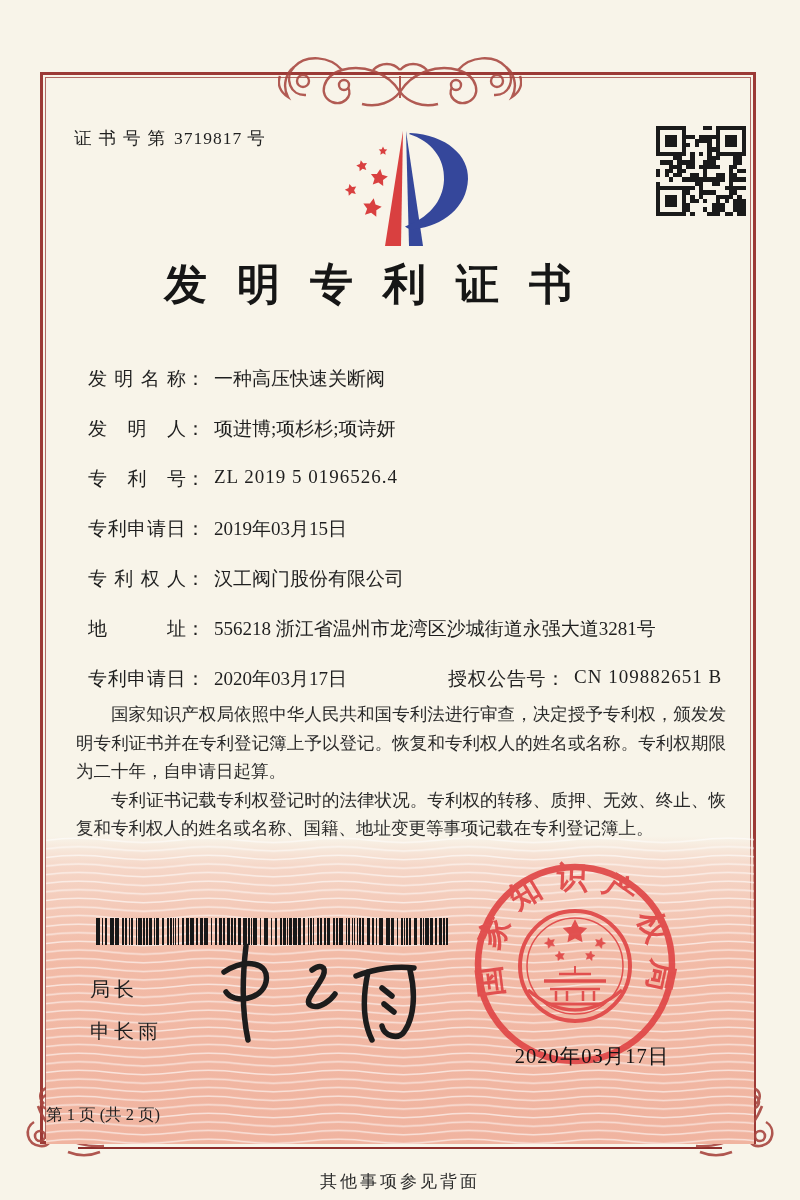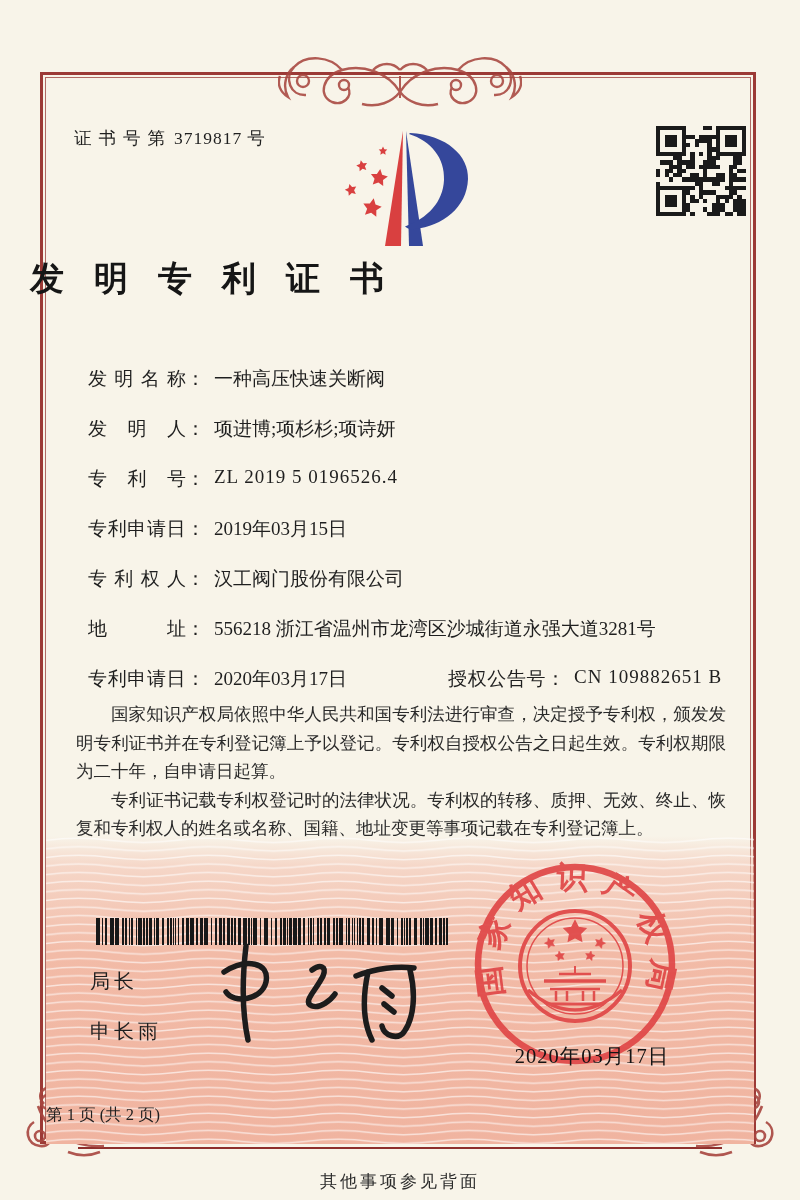--- a/index.html
+++ b/index.html
@@ -18,42 +18,42 @@
   
   .frame{left:40px;top:72px;width:716px;height:1072px;border:3px solid var(--frame_red);}
   .frame-inner{position:absolute;left:2px;top:2px;right:2px;bottom:2px;border:1px solid #b06a64;}
   .bottom-line{left:78px;top:1140px;width:644px;height:9px;
     border-top:4px solid #8e2f2c;border-bottom:2.5px solid #8e2f2c;}
   
   .cert-no{left:74px;top:126px;font-size:17.5px;}
   .cert-no .sp{letter-spacing:7px;}
   .cert-no .num{letter-spacing:1px;margin-left:2px;}
   .cert-no .suf{margin-left:5px;}
-  .title{left:0;top:256px;width:736px;font-size:34px;font-weight:bold;
+  .title{left:0;top:256px;width:736px;text-align:center;font-size:43px;font-weight:bold;
     letter-spacing:30px;text-indent:30px;color:#161616;}
   
   .fields{left:88px;top:366px;width:640px;font-size:19px;}
   .field-row{display:flex;align-items:flex-start;height:27px;margin-bottom:23px;white-space:nowrap;}
   .f-label{display:inline-block;width:98px;text-align:justify;text-align-last:justify;}
   .f-label5{letter-spacing:.5px;}
   .f-colon{margin-right:9px;}
   .grant-row{position:relative;}
   .grant-no-group{position:absolute;left:360px;top:0;display:flex;}
   
   .paras{left:76px;top:700px;width:650px;font-size:17.5px;line-height:28.5px;
     text-align:justify;color:#2a2a2a;}
   .paras p{text-indent:2em;}
   
   .pink-band{left:46px;top:836px;width:708px;height:308px;
     background:linear-gradient(180deg, rgba(243,190,172,0) 0%, rgba(243,190,172,.55) 10%,
       var(--pink_band) 38%, #f0b4a0 100%);}
   .waves{position:absolute;left:0;top:0;width:100%;height:100%;}
   .barcode{position:absolute;left:50px;top:82px;width:360px;height:27px;display:flex;align-items:stretch;}
   .barcode div{background:#181818;}
-  .director-title{position:absolute;left:44px;top:132px;font-size:20px;letter-spacing:4px;}
+  .director-title{position:absolute;left:44px;top:140px;font-size:20px;letter-spacing:4px;}
   .director-name{position:absolute;left:44px;top:182px;font-size:20px;letter-spacing:4px;}
   .signature{position:absolute;left:166px;top:100px;}
   .seal{position:absolute;left:418px;top:24px;}
   .seal-date{position:absolute;left:440px;top:206px;width:212px;text-align:center;
     font-size:20.5px;letter-spacing:1px;color:#141414;}
   .page-indicator{position:absolute;left:0;top:268px;width:100%;font-size:16.5px;}
   
   .back-note{left:0;top:1170px;width:800px;text-align:center;font-size:17px;letter-spacing:3px;color:#2b2b2b;}
   
   .logo{left:333px;top:118px;}
@@ -629,21 +629,21 @@
       <span>2020年03月17日</span>
       <span class="grant-no-group">
         <span class="f-label f-label5">授权公告号</span>
           <span class="f-colon">：</span>
         <span style="letter-spacing:1px">CN 109882651 B</span>
       </span>
     </div>
   </div>
 
   <div class="abs paras">
-    <p>国家知识产权局依照中华人民共和国专利法进行审查，决定授予专利权，颁发发明专利证书并在专利登记簿上予以登记。专利权自授权公告之日起生效。专利权期限为二十年，自申请日起算。</p>
+    <p>国家知识产权局依照中华人民共和国专利法进行审查，决定授予专利权，颁发发明专利证书并在专利登记簿上予以登记。恢复和专利权人的姓名或名称。专利权期限为二十年，自申请日起算。</p>
     <p>专利证书记载专利权登记时的法律状况。专利权的转移、质押、无效、终止、恢复和专利权人的姓名或名称、国籍、地址变更等事项记载在专利登记簿上。</p>
   </div>
 
   <div class="abs pink-band">
     <svg class="waves">
       <rect x="0" y="0" width="100%" height="100%" fill="url(#wavepat)"></rect>
     </svg>
 
     <div class="barcode" id="barcode">
         <div style="width: 4px; margin-right: 2px;"></div>

